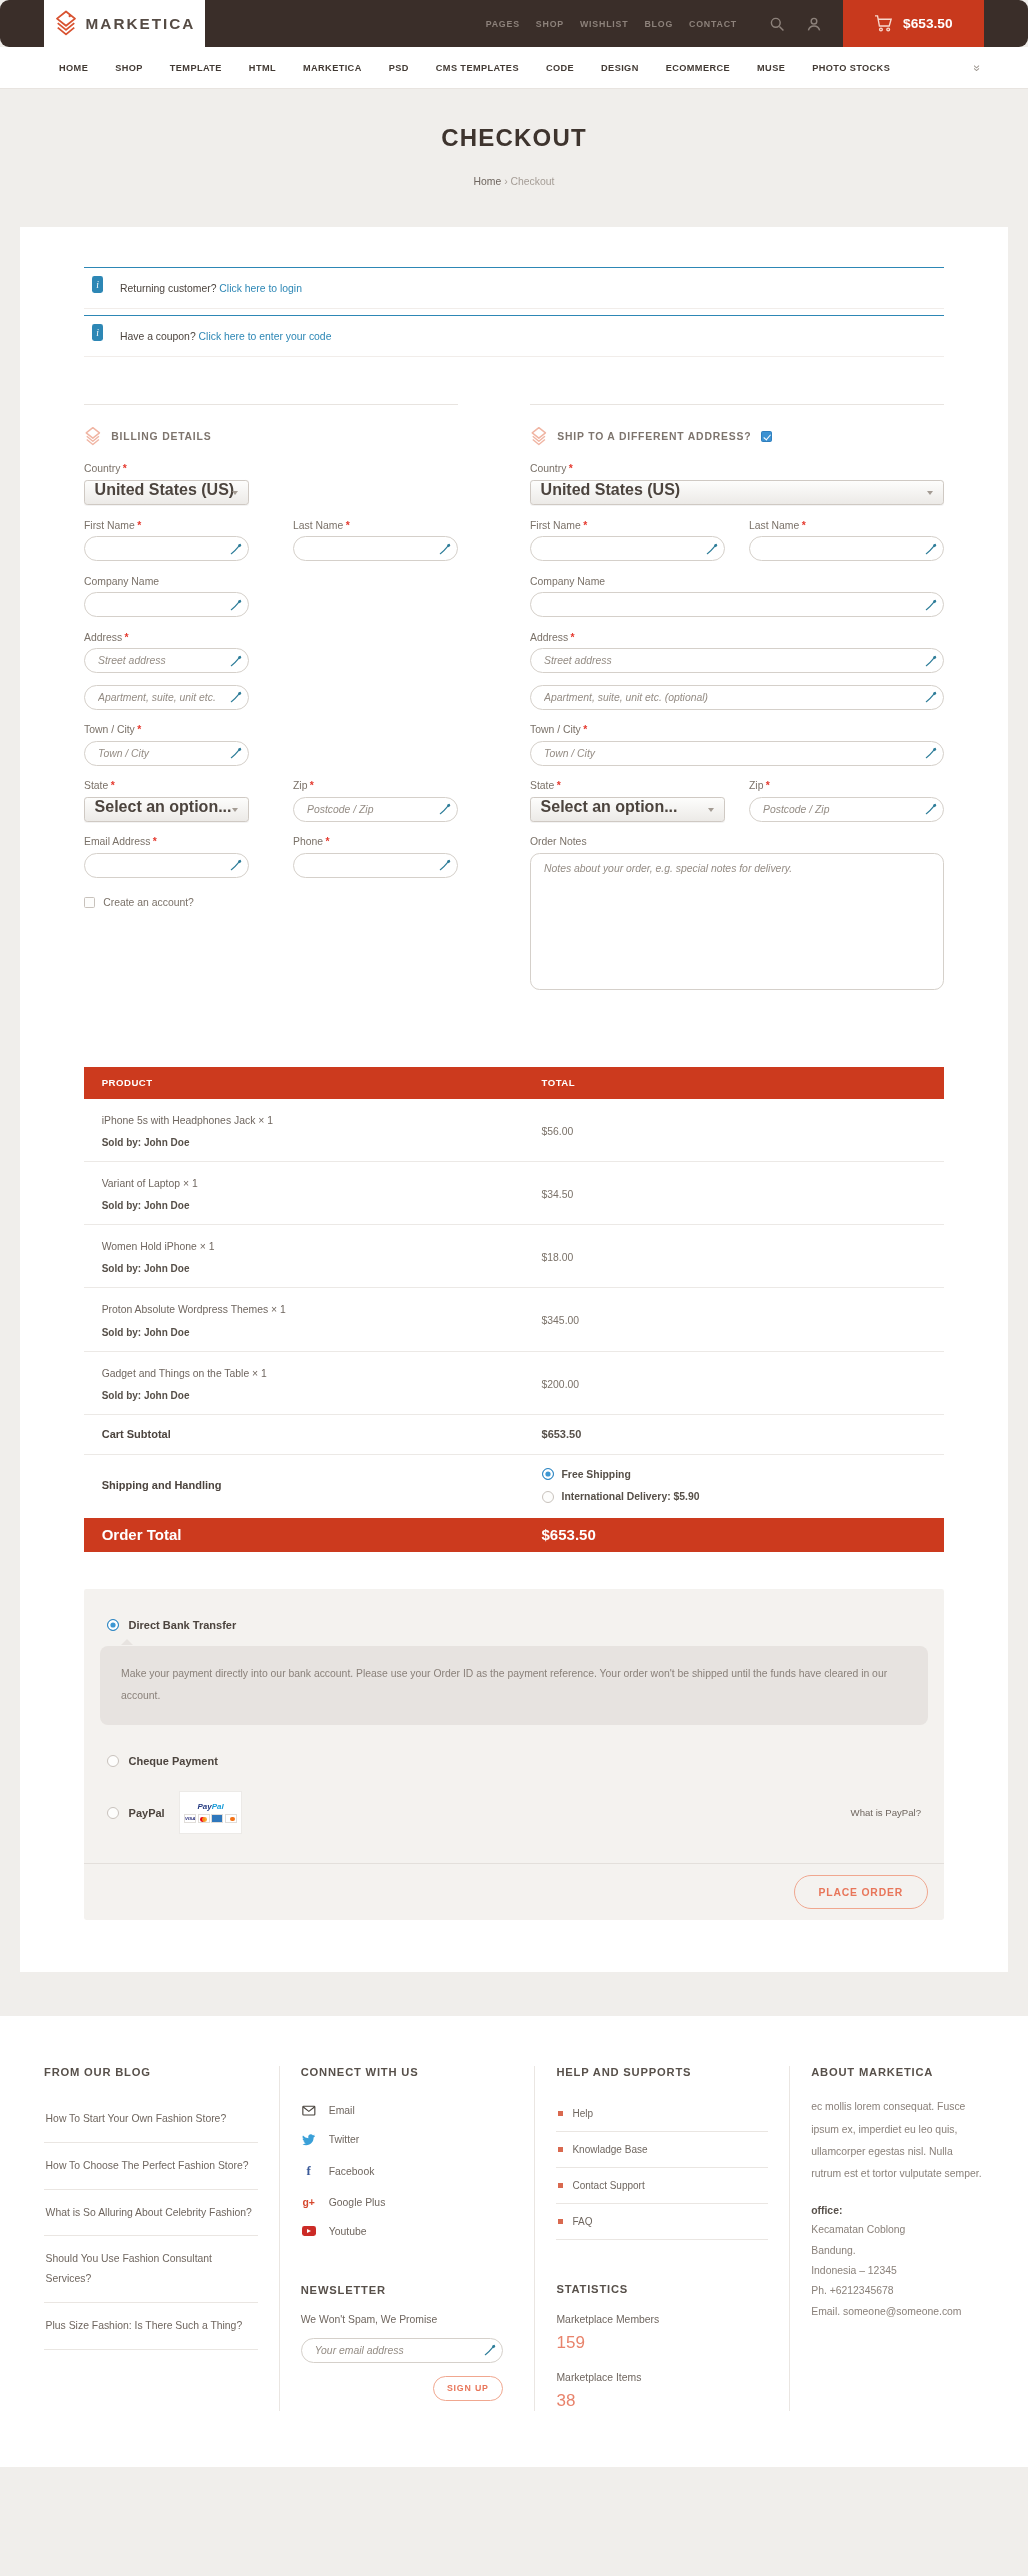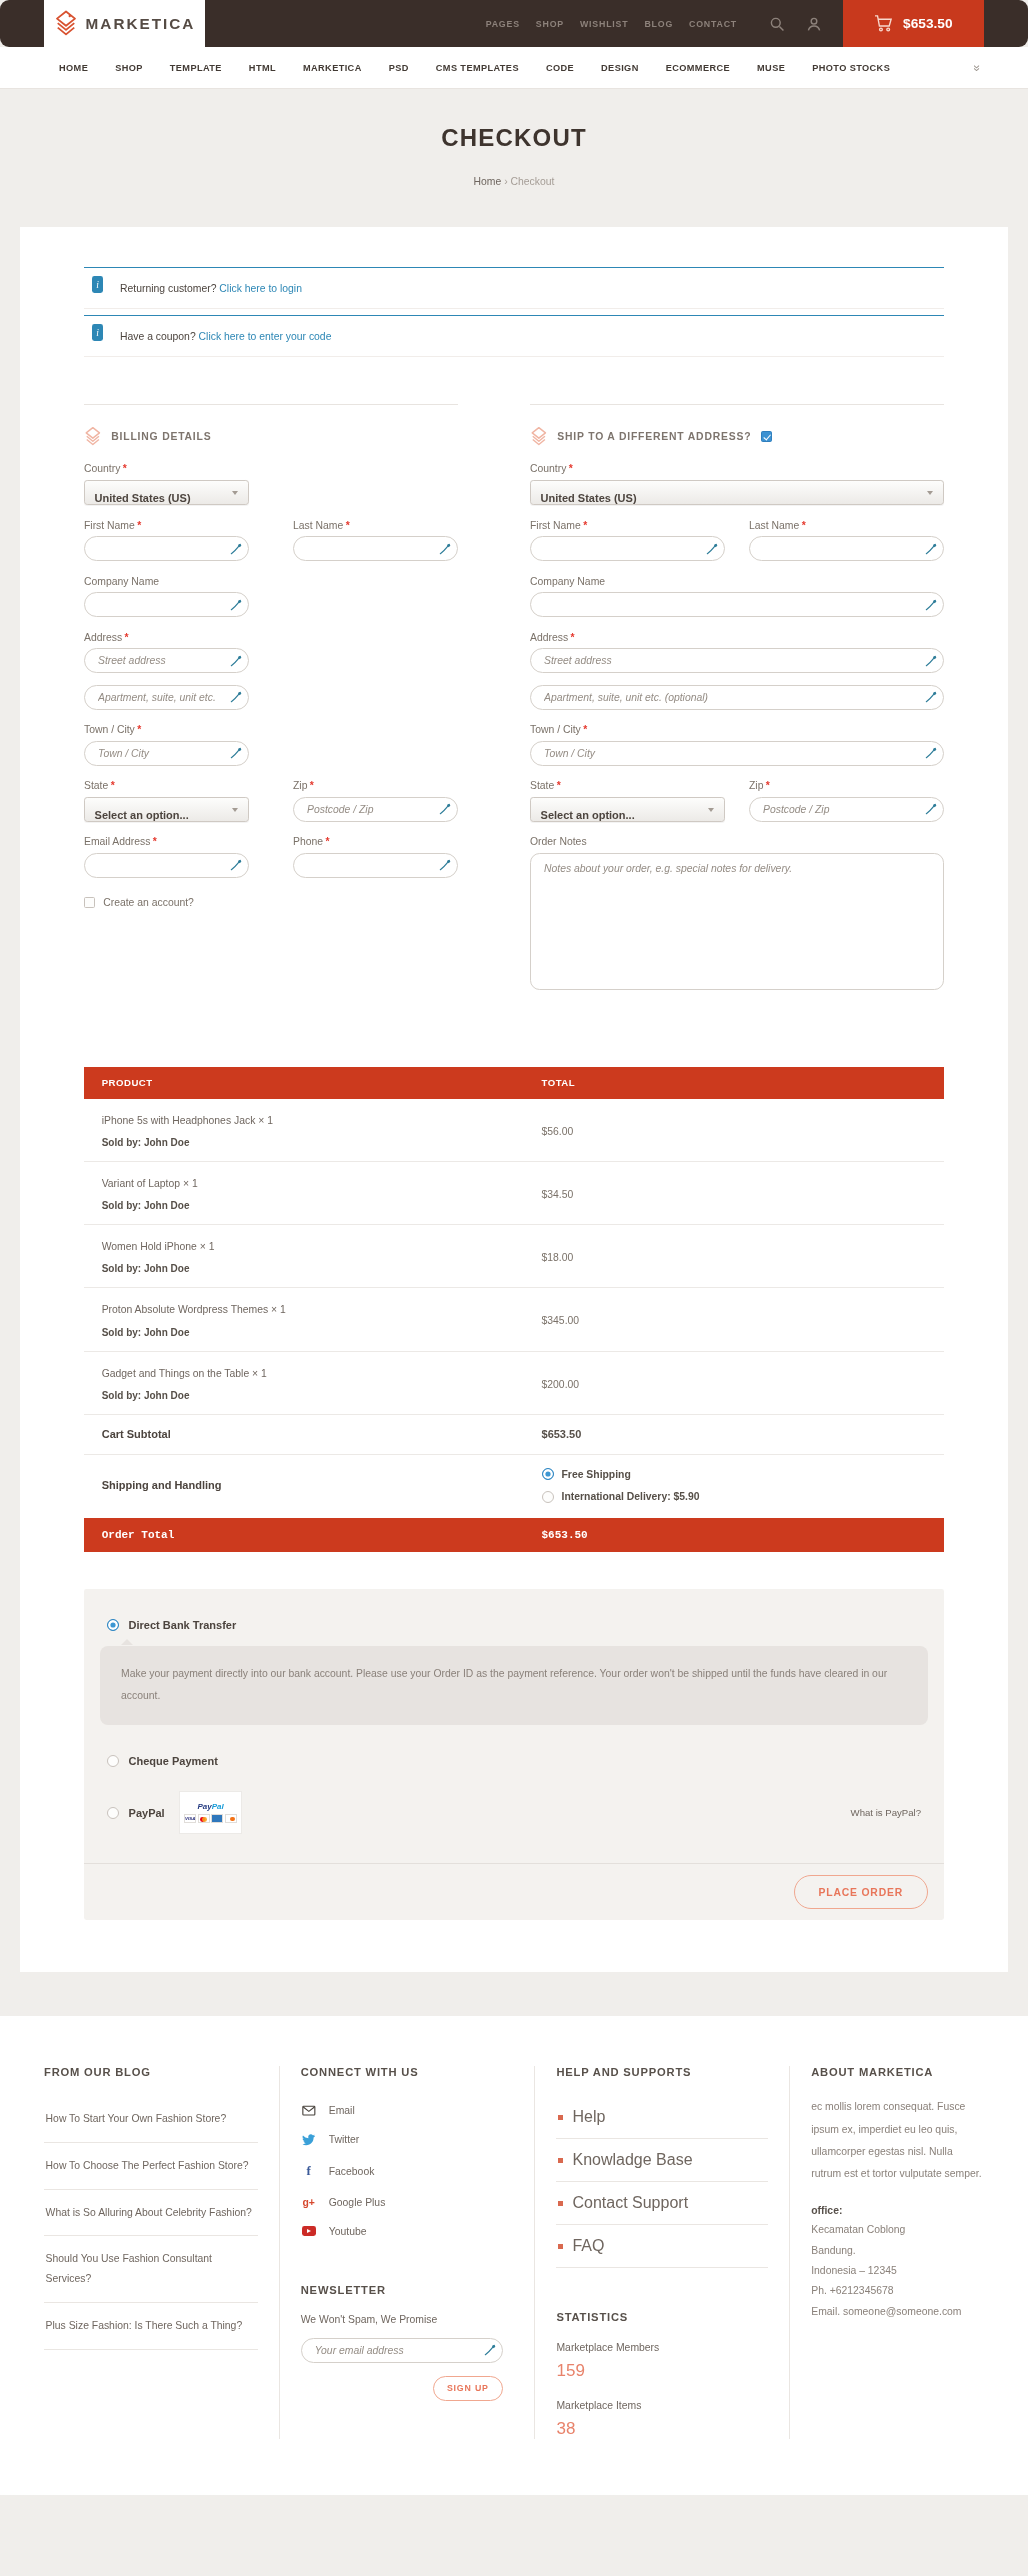--- a/index.html
+++ b/index.html
@@ -42,21 +42,21 @@
   
   .cols { display:flex; gap:72px; }
   .col { border-top:0.8px solid #E8E4E0; }
   .col-billing { width:374px; flex:none; }
   .col-shipping { flex:1; }
   .sec-head { display:flex; align-items:center; gap:9.6px; padding:21px 0 1.6px; }
   .sec-title { font-size:10.4px; font-weight:bold; letter-spacing:0.8px; color:#7D746D; }
 
   .flabel { display:block; font-size:10.4px; color:#7A7168; margin:14.5px 0 5.6px; }
   .req { color:#E5392E; font-style:normal; margin-left:2.4px; font-weight:bold; }
-  .selectbox { height:25px; border:0.8px solid #CFC9C3; border-radius:3.2px; background:linear-gradient(#FDFDFC,#ECEAE7); display:flex; align-items:flex-end; padding:0 9.6px; font-size:11px; font-weight:bold; color:#4C443E; position:relative; box-shadow:0 0.8px 0.8px rgba(0,0,0,.05); cursor:pointer; }
+  .selectbox { height:25px; border:0.8px solid #CFC9C3; border-radius:3.2px; background:linear-gradient(#FDFDFC,#ECEAE7); display:flex; align-items:flex-start; padding:0 9.6px; font-size:16px; font-weight:bold; color:#4C443E; position:relative; box-shadow:0 0.8px 0.8px rgba(0,0,0,.05); cursor:pointer; }
   .selectbox::after { content:''; position:absolute; right:9.6px; top:10.4px; border-left:3.2px solid transparent; border-right:3.2px solid transparent; border-top:4px solid #A39B93; }
   .pill { position:relative; }
   .pill input { width:100%; height:25px; border:0.8px solid #D5D0CA; border-radius:13px; padding:0 26px 0 13px; font-size:10.4px; color:#4C443E; font-family:inherit; background:#fff; outline:none; }
   .pill input::placeholder { font-style:italic; color:#948C84; }
   .pen { position:absolute; right:7.2px; top:6.4px; }
   .w205 { width:165px; }
   .frow { display:flex; gap:44px; }
   .sfrow { display:flex; gap:24px; }
   .sfrow > div { flex:1; }
   .mt14 { margin-top:11.2px; }
@@ -79,21 +79,21 @@
   .psold { padding-left:17.7px; margin-top:11.2px; font-size:10px; font-weight:bold; color:#564F48; }
   .ptotal { font-size:10.4px; color:#7A7168; align-self:center; }
   .subrow { border-bottom:0.8px solid #ECE9E6; padding:13.7px 0; align-items:center; }
   .sublabel { padding-left:17.7px; font-size:11px; font-weight:bold; color:#4C443E; }
   .subvalue { font-size:11px; font-weight:bold; color:#564F48; }
   .shiprow { padding:13px 0 16px; align-items:center; }
   .shipopts { display:flex; flex-direction:column; gap:10.4px; }
   .shipopt { display:flex; align-items:center; gap:8px; font-size:10.4px; font-weight:bold; color:#564F48; cursor:pointer;text-align:right; }
   .radio { width:12px; height:12px; border-radius:50%; border:0.8px solid #C8C2BC; background:#FDFDFC; flex:none; }
   .radio.on { background:#3D97D3; border-color:#2F86C2; box-shadow:inset 0 0 0 2.4px #fff; }
-  .totalbar { background:#CC3A1E; height:34px; align-items:center; color:#fff; font-size:11px; font-weight:bold; margin-top:-0.8px;font-family:Liberation Mono, monospace; }
+  .totalbar { background:#CC3A1E; height:34px; align-items:center; color:#fff; font-size:15px; font-weight:bold; margin-top:-0.8px; }
 
   
   .paybox { margin-top:37px; background:#F4F2EF; border-radius:2.4px; padding-top:30.5px; }
   .payrow { padding:0 23px; display:flex; align-items:center; gap:9.6px;text-align:right; }
   .paylabel { font-size:11px; font-weight:bold; color:#4C443E; cursor:pointer; }
   .paydesc { margin:14.5px 16px 0; background:#E7E3E0; border-radius:8px; padding:17.7px 21px; font-size:10.4px; color:#8A817A; line-height:2.1; position:relative; }
   .paydesc::before { content:''; position:absolute; top:-6.4px; left:21px; border-left:6.4px solid transparent; border-right:6.4px solid transparent; border-bottom:6.4px solid #E7E3E0; }
   .row-cheque { margin-top:30.5px; }
   .row-paypal { margin-top:24px; }
   .cards { width:63px; height:43px; background:#fff; border:0.8px solid #ECEAE7; display:flex; flex-direction:column; align-items:center; justify-content:center; gap:3.2px; margin-left:4.8px; }
@@ -124,21 +124,21 @@
   .cicon { width:16px; display:flex; justify-content:center; align-items:center; }
   .fb-glyph { font-family:"Liberation Serif", serif; font-weight:bold; font-size:13px; color:#3B5A99; }
   .gp-glyph { font-weight:bold; font-size:10.4px; color:#D6492F; }
   .yt { width:13.7px; height:10.4px; background:#CC2B26; border-radius:2.4px; position:relative; }
   .yt::after { content:''; position:absolute; left:4.8px; top:2.8px; border-left:4px solid #fff; border-top:2.4px solid transparent; border-bottom:2.4px solid transparent; }
   .newsletter { margin-top:39px; }
   .nl-tagline { font-size:10.4px; color:#6F665F; margin:14.5px 0 13px; }
   .nl-pill { width:202px; }
   .nl-actions { width:202px; display:flex; justify-content:flex-end; margin-top:13px; }
   .signup { border:1.6px solid #F0A78F; color:#E8765A; background:transparent; border-radius:14.5px; padding:6.4px 13px; font-size:8.8px; font-weight:bold; letter-spacing:0.8px; font-family:inherit; cursor:pointer; }
-  .help-item { display:flex; align-items:center; gap:9.6px; padding:12px 1.6px; border-bottom:0.8px solid #EAE6E2; font-size:16px; color:#6F665F; cursor:pointer;text-align:right; }
+  .help-item { display:flex; align-items:center; gap:9.6px; padding:12px 1.6px; border-bottom:0.8px solid #EAE6E2; font-size:10px; color:#6F665F; cursor:pointer;text-align:right; }
   .bullet { width:4.8px; height:4.8px; background:#D9694F; flex:none; }
   .stats { margin-top:43px; }
   .stat-label { font-size:10.4px; color:#6F665F; margin-top:19px; }
   .stat-value { font-size:17px; color:#E8836B; margin-top:8px; }
   .about-text { font-size:10.4px; color:#8A817A; line-height:2.15; }
   .office { margin-top:19px; font-weight:bold; color:#57504A; font-size:10.4px; }
   .addr-line { font-size:10.4px; color:#8A817A; line-height:1.95; }
   .addr { margin-top:4.8px; }
 
   .bottombar { height:64px; display:flex; align-items:center; justify-content:center; gap:4.8px; font-size:8.8px; font-weight:bold; letter-spacing:0.4px; color:#8A817A; background:#F0EEEB; }

